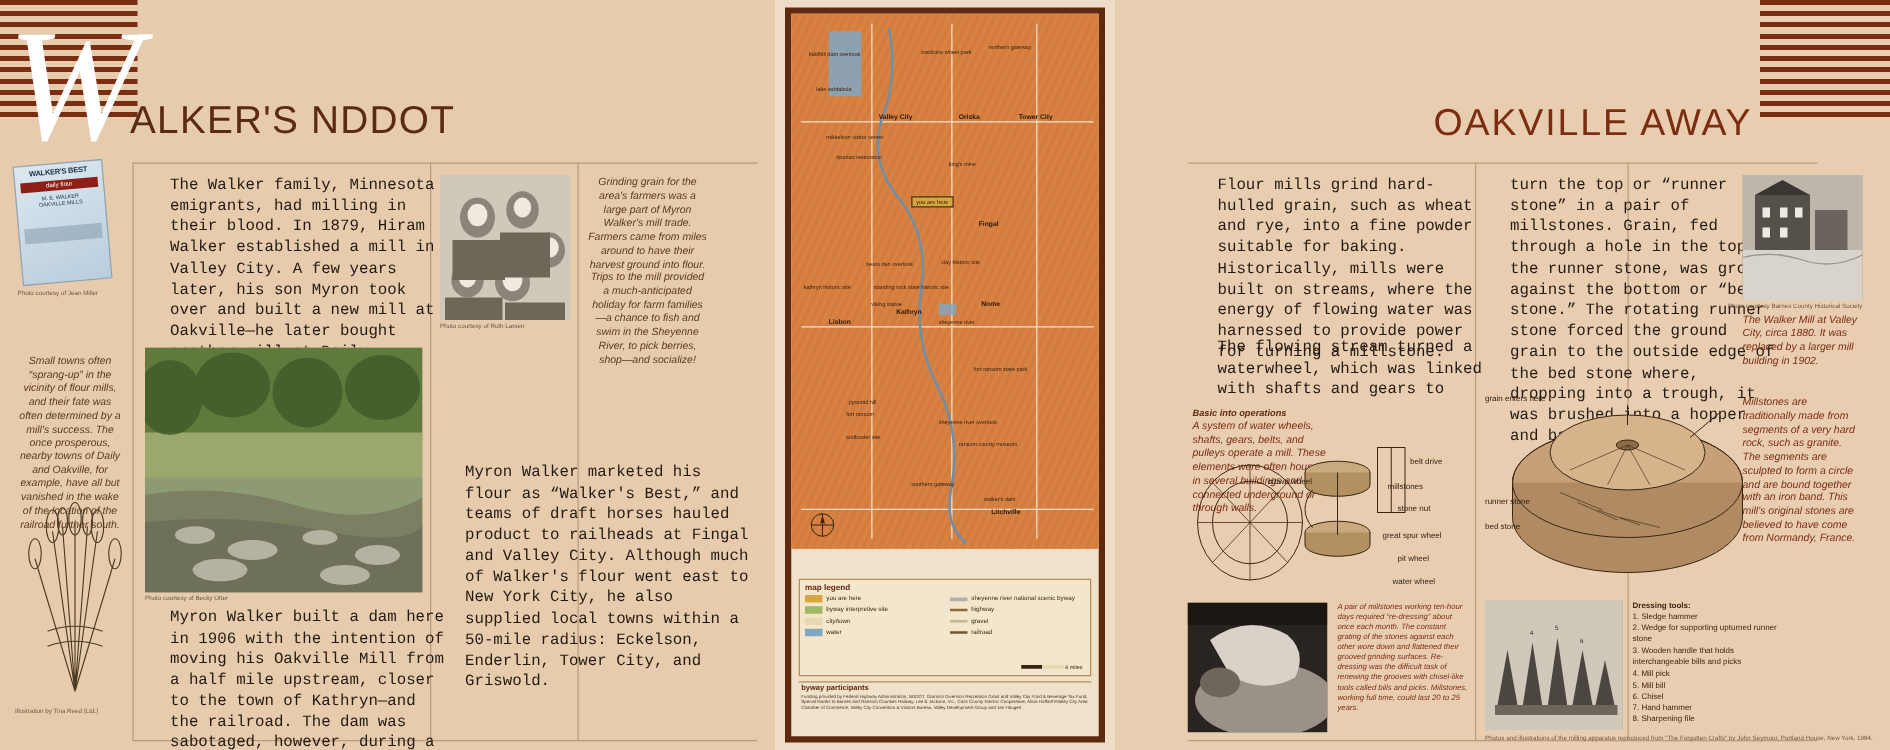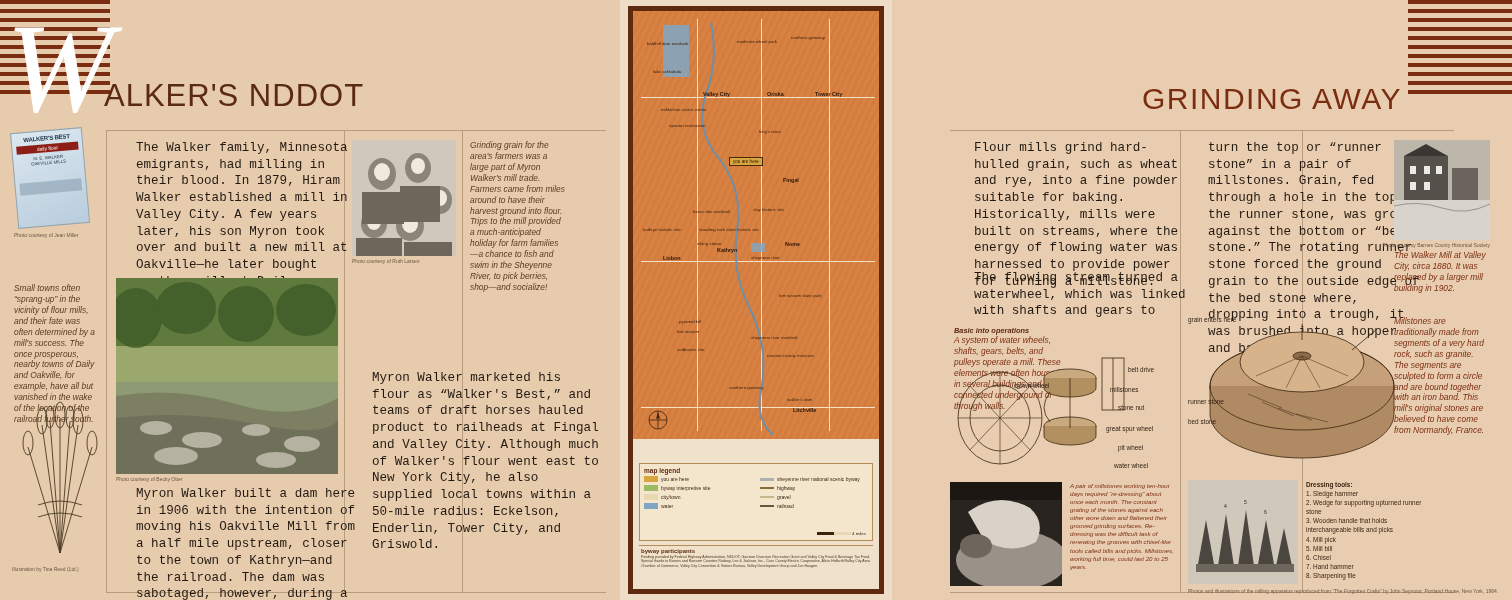--- a/index.html
+++ b/index.html
@@ -31,21 +31,21 @@
     font-size:31px; letter-spacing:1px; color:#5b2a12;
     font-family:"Liberation Sans", sans-serif;
     font-weight:400;
   }
 
   .rule-h { position:absolute; background:#b99b7d; height:1px; }
   .rule-v { position:absolute; background:#b99b7d; width:1px; }
 
   .col { position:absolute; font-family:Liberation Mono, monospace;margin-left:20px; }
   .body-text { font-size:12.6px; line-height:1.33; color:#231a12; }
-  .small-note { font-size:8.4px; line-height:1.3; color:#5b3a1d; font-style:italic; }
+  .small-note { font-size:8.4px; line-height:1.3; color:#5b3a1d; font-style:italic;text-align:center; }
   .credit { font-size:5px; color:#6a5744; }
 
   .photo { background:#b9a68f; position:absolute; overflow:hidden; }
 
   
   .seed {
     position:absolute; left:14px; top:130px; width:72px; height:96px;
     background:linear-gradient(160deg,#dce8f0,#b9cddd);
     border:1px solid #8fa5b5; transform:rotate(-5deg);
     font-size:5px; color:#20354a; padding:4px;
@@ -318,21 +318,21 @@
       <div class="part-box">
         <div class="part-title">byway participants</div>
         <div class="part-text">Funding provided by Federal Highway Administration, NDDOT, Garrison Diversion Recreation Grant and Valley City Food &amp; Beverage Tax Fund.  Special thanks to Barnes and Ransom Counties Railway, Lee &amp; Jackson, Inc., Cass County Electric Cooperative, Alicia Hoffarth/Valley City Area Chamber of Commerce, Valley City Convention &amp; Visitors Bureau, Valley Development Group and Jan Haugen.</div>
       </div>
     </div>
   </div>
 </div>
 
 <div class="panel" id="right-panel">
   <div class="stripes-right"></div>
-  <div class="title-right">GRINDING AWAY</div>
+  <div class="title-right">OAKVILLE AWAY</div>
 
   <div class="rule-h" style="left:58px; top:130px; width:504px;"></div>
   <div class="rule-h" style="left:58px; top:592px; width:504px;"></div>
   <div class="rule-v" style="left:288px; top:130px; height:462px;"></div>
   <div class="rule-v" style="left:410px; top:130px; height:462px;"></div>
 
   <div class="col body-text" style="left:62px; top:140px; width:218px;">Flour mills grind hard-hulled grain, such as wheat and rye, into a fine powder suitable for baking. Historically, mills were built on streams, where the energy of flowing water was harnessed to provide power for turning a millstone.</div>
   <div class="col body-text" style="left:62px; top:270px; width:218px;">The flowing stream turned a waterwheel, which was linked with shafts and gears to</div>
 
   <div style="position:absolute; left:62px; top:326px; width:110px;">

